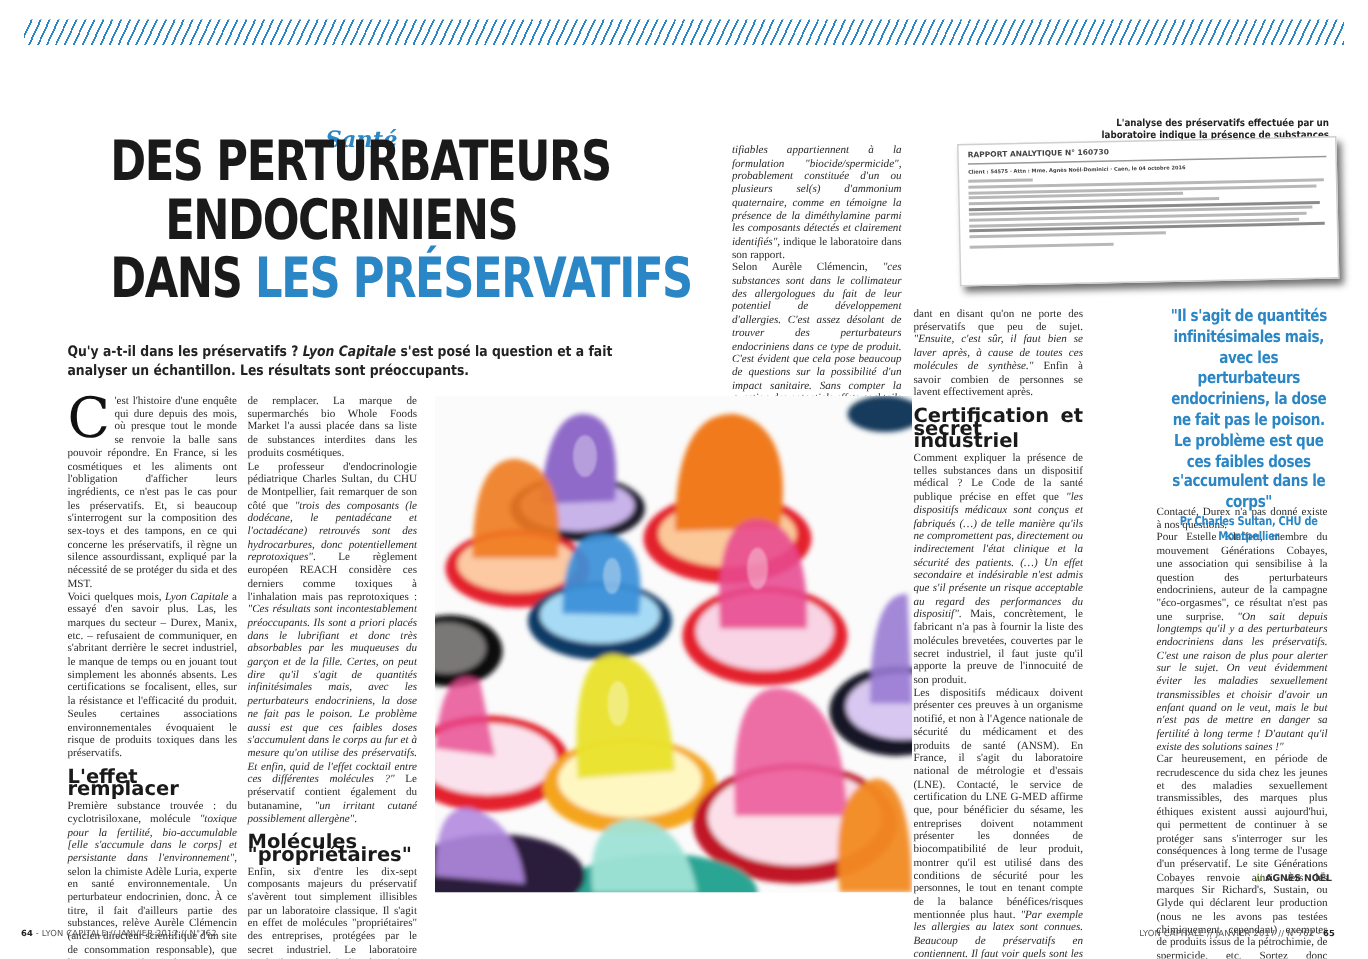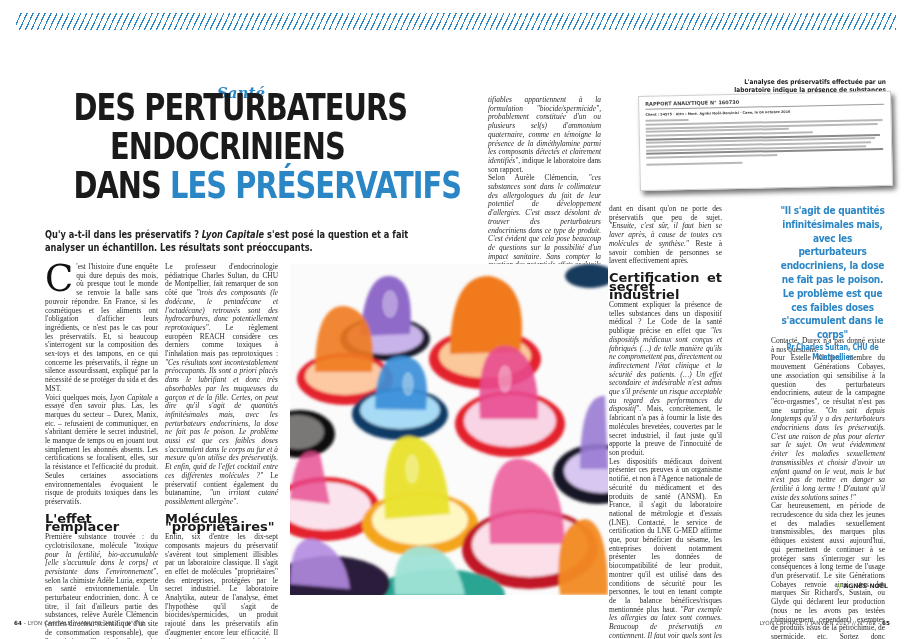--- a/index.html
+++ b/index.html
@@ -113,33 +113,34 @@
 <p class="standfirst"><span>Qu'y a-t-il dans les préservatifs ? </span><em>Lyon Capitale</em><span> s'est posé la question et a fait analyser un échantillon. Les résultats sont préoccupants.</span></p>
 
 <div class="col c1">
   <p><span class="dropcap">C</span><span>'est l'histoire d'une enquête qui dure depuis des mois, où presque tout le monde se renvoie la balle sans pouvoir répondre. En France, si les cosmétiques et les aliments ont l'obligation d'afficher leurs ingrédients, ce n'est pas le cas pour les préservatifs. Et, si beaucoup s'interrogent sur la composition des sex-toys et des tampons, en ce qui concerne les préservatifs, il règne un silence assourdissant, expliqué par la nécessité de se protéger du sida et des MST.</span></p>
   <p><span>Voici quelques mois, </span><em>Lyon Capitale</em><span> a essayé d'en savoir plus. Las, les marques du secteur – Durex, Manix, etc. – refusaient de communiquer, en s'abritant derrière le secret industriel, le manque de temps ou en jouant tout simplement les abonnés absents. Les certifications se focalisent, elles, sur la résistance et l'efficacité du produit. Seules certaines associations environnementales évoquaient le risque de produits toxiques dans les préservatifs.</span></p>
   <h3>L'effet remplacer</h3>
   <p><span>Première substance trouvée : du cyclotrisiloxane, molécule </span><em>"toxique pour la fertilité, bio-accumulable [elle s'accumule dans le corps] et persistante dans l'environnement"</em><span>, selon la chimiste Adèle Luria, experte en santé environnementale. Un perturbateur endocrinien, donc. À ce titre, il fait d'ailleurs partie des substances, relève Aurèle Clémencin (ancien directeur scientifique d'un site de consommation responsable), que l'association Chemical Secretariat demande</span></p>
 </div>
 
 <div class="col c2">
+  <p>de remplacer. La marque de supermarchés bio Whole Foods Market l'a aussi placée dans sa liste de substances interdites dans les produits cosmétiques.</p>
   <p><span>Le professeur d'endocrinologie pédiatrique Charles Sultan, du CHU de Montpellier, fait remarquer de son côté que </span><em>"trois des composants (le dodécane, le pentadécane et l'octadécane) retrouvés sont des hydrocarbures, donc potentiellement reprotoxiques"</em><span>. Le règlement européen REACH considère ces derniers comme toxiques à l'inhalation mais pas reprotoxiques : </span><em>"Ces résultats sont incontestablement préoccupants. Ils sont a priori placés dans le lubrifiant et donc très absorbables par les muqueuses du garçon et de la fille. Certes, on peut dire qu'il s'agit de quantités infinitésimales mais, avec les perturbateurs endocriniens, la dose ne fait pas le poison. Le problème aussi est que ces faibles doses s'accumulent dans le corps au fur et à mesure qu'on utilise des préservatifs. Et enfin, quid de l'effet cocktail entre ces différentes molécules ?"</em><span> Le préservatif contient également du butanamine, </span><em>"un irritant cutané possiblement allergène"</em><span>.</span></p>
   <h3>Molécules "propriétaires"</h3>
   <p>Enfin, six d'entre les dix-sept composants majeurs du préservatif s'avèrent tout simplement illisibles par un laboratoire classique. Il s'agit en effet de molécules "propriétaires" des entreprises, protégées par le secret industriel. Le laboratoire Analytika, auteur de l'analyse, émet l'hypothèse qu'il s'agit de biocides/spermicides, un produit rajouté dans les préservatifs afin d'augmenter encore leur efficacité. Il n'est cependant nulle part précisé sur l'emballage que le "Classic Jeans" en contient.</p>
 
 </div>
 
 <div class="col c3">
   <p><em>tifiables appartiennent à la formulation "biocide/spermicide", probablement constituée d'un ou plusieurs sel(s) d'ammonium quaternaire, comme en témoigne la présence de la diméthylamine parmi les composants détectés et clairement identifiés"</em><span>, indique le laboratoire dans son rapport.</span></p>
   <p><span>Selon Aurèle Clémencin, </span><em>"ces substances sont dans le collimateur des allergologues du fait de leur potentiel de développement d'allergies. C'est assez désolant de trouver des perturbateurs endocriniens dans ce type de produit. C'est évident que cela pose beaucoup de questions sur la possibilité d'un impact sanitaire. Sans compter la question des potentiels effets cocktails de l'ensemble des substances en interaction les unes avec les autres"</em><span>. Le médecin Laurent Chevallier, membre du réseau Environnement Santé, relativise cepen-</span></p>
 </div>
 
 <div class="col c4">
-  <p><span>dant en disant qu'on ne porte des préservatifs que peu de sujet. </span><em>"Ensuite, c'est sûr, il faut bien se laver après, à cause de toutes ces molécules de synthèse."</em><span> Reste à savoir combien de personnes se lavent effectivement après.</span></p>
+  <p><span>dant en disant qu'on ne porte des préservatifs que peu de sujet. </span><em>"Ensuite, c'est sûr, il faut bien se laver après, à cause de toutes ces molécules de synthèse."</em><span> Enfin à savoir combien de personnes se lavent effectivement après.</span></p>
   <h3>Certification et secret industriel</h3>
   <p><span>Comment expliquer la présence de telles substances dans un dispositif médical ? Le Code de la santé publique précise en effet que </span><em>"les dispositifs médicaux sont conçus et fabriqués (…) de telle manière qu'ils ne compromettent pas, directement ou indirectement l'état clinique et la sécurité des patients. (…) Un effet secondaire et indésirable n'est admis que s'il présente un risque acceptable au regard des performances du dispositif"</em><span>. Mais, concrètement, le fabricant n'a pas à fournir la liste des molécules brevetées, couvertes par le secret industriel, il faut juste qu'il apporte la preuve de l'innocuité de son produit.</span></p>
   <p><span>Les dispositifs médicaux doivent présenter ces preuves à un organisme notifié, et non à l'Agence nationale de sécurité du médicament et des produits de santé (ANSM). En France, il s'agit du laboratoire national de métrologie et d'essais (LNE). Contacté, le service de certification du LNE G-MED affirme que, pour bénéficier du sésame, les entreprises doivent notamment présenter les données de biocompatibilité de leur produit, montrer qu'il est utilisé dans des conditions de sécurité pour les personnes, le tout en tenant compte de la balance bénéfices/risques mentionnée plus haut. </span><em>"Par exemple les allergies au latex sont connues. Beaucoup de préservatifs en contiennent. Il faut voir quels sont les moyens mis en place par le fabricant pour les prévenir, comme par exemple une information sur la boîte et la notice d'utilisation. Mais les fabricants n'ont pas d'obligation réglementaire de présenter leur composition exhaustive. Ils ont par contre l'obligation de gérer les risques"</em></p>
 </div>
 
 <div class="col c5">
   <p>Contacté, Durex n'a pas donné existe à nos questions.</p>
   <p><span>Pour Estelle Kleffert, membre du mouvement Générations Cobayes, une association qui sensibilise à la question des perturbateurs endocriniens, auteur de la campagne "éco-orgasmes", ce résultat n'est pas une surprise. </span><em>"On sait depuis longtemps qu'il y a des perturbateurs endocriniens dans les préservatifs. C'est une raison de plus pour alerter sur le sujet. On veut évidemment éviter les maladies sexuellement transmissibles et choisir d'avoir un enfant quand on le veut, mais le but n'est pas de mettre en danger sa fertilité à long terme ! D'autant qu'il existe des solutions saines !"</em></p>
   <p>Car heureusement, en période de recrudescence du sida chez les jeunes et des maladies sexuellement transmissibles, des marques plus éthiques existent aussi aujourd'hui, qui permettent de continuer à se protéger sans s'interroger sur les conséquences à long terme de l'usage d'un préservatif. Le site Générations Cobayes renvoie ainsi vers les marques Sir Richard's, Sustain, ou Glyde qui déclarent leur production (nous ne les avons pas testées chimiquement cependant) exemptes de produits issus de la pétrochimie, de spermicide, etc. Sortez donc "couverts", mais sainement…</p>
 </div>

